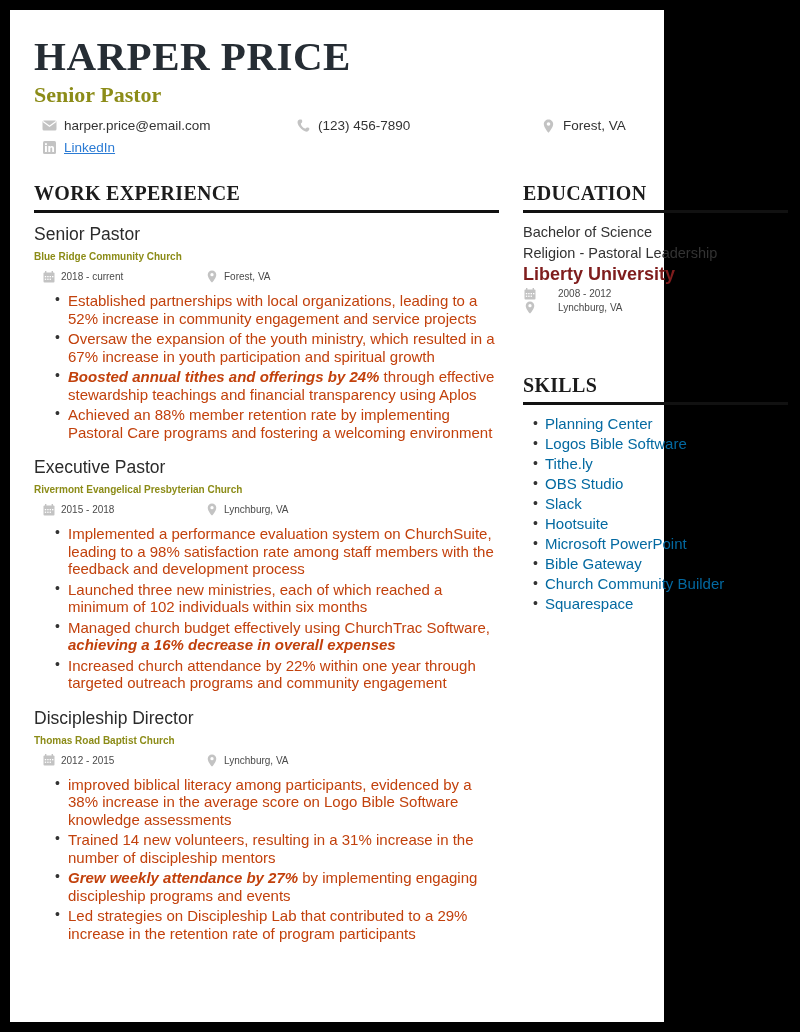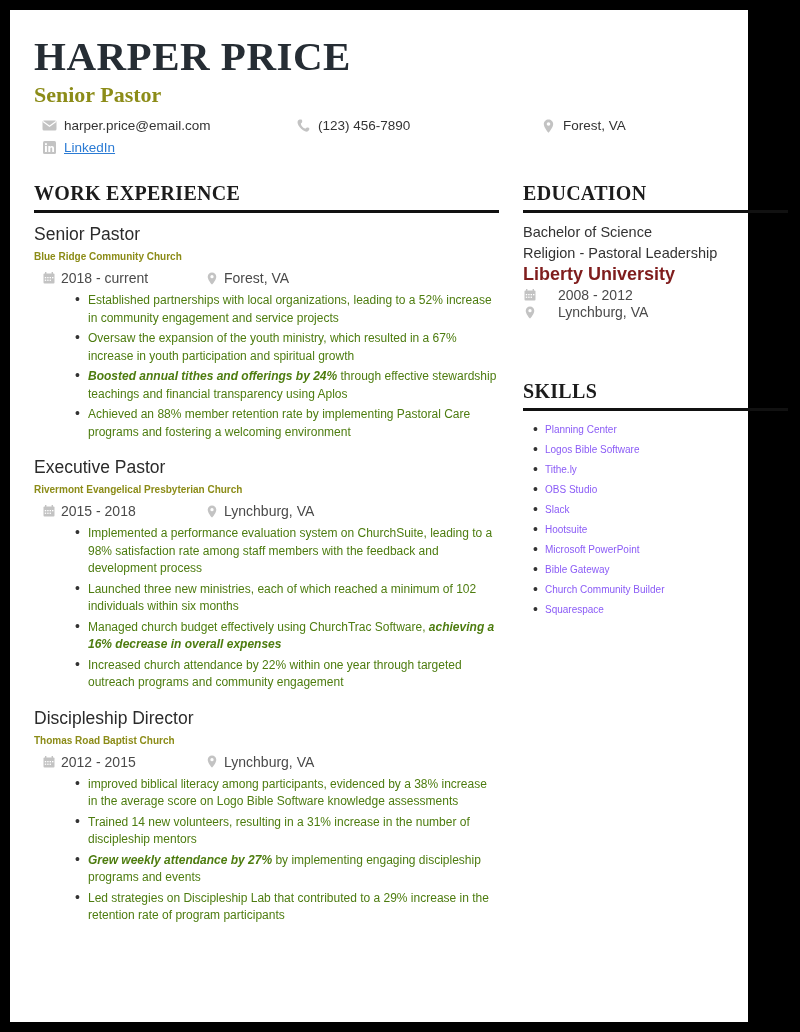--- a/index.html
+++ b/index.html
@@ -10,21 +10,21 @@
   body {
     width: 800px;
     height: 1032px;
     overflow: hidden;
     font-family: "Liberation Sans", sans-serif;
   }
   .page {
     position: absolute;
     left: 10px;
     top: 10px;
-    width: 738px;
+    width: 654px;
     height: 1012px;
     background: #ffffff;
     box-sizing: border-box;
     padding: 22px 36px 0 24px;
   }
 
   
   .header { margin-bottom: 6px; }
   .name {
     font-family: "Liberation Serif", serif;
@@ -115,21 +115,21 @@
     margin: 0 0 3px 0;
   }
   .meta-row {
     position: relative;
     height: 19px;
     margin-bottom: 3px;
   }
   .meta-item {
     display: flex;
     align-items: center;
-    font-size: 14px;
+    font-size: 10px;
     color: #4a4a4a;
     white-space: nowrap;
   }
   .meta-row .meta-item { position: absolute; top: 0; }
   .meta-date { left: 8px; }
   .meta-loc  { left: 171px; }
   .meta-item .ico {
     display: inline-flex;
     align-items: center;
     justify-content: center;
@@ -140,25 +140,24 @@
   }
   .meta-stack .meta-item { margin-bottom: 1px; gap: 16px; }
 
   ul.bullets {
     margin: 0;
     padding: 0 0 0 34px;
     list-style: none;
   }
   ul.bullets li {
     position: relative;
-    font-size: 12px;
+    font-size: 15px;
     line-height: 17.5px;
-    color: #4d7c0f;
+    color: #c2410c;
     margin-bottom: 3px;
-    margin-left: 20px;
   }
   ul.bullets li::before {
     content: "•";
     position: absolute;
     left: -13px;
     top: -1px;
     font-size: 14px;
     color: #333333;
   }
   ul.bullets li em {
@@ -180,23 +179,23 @@
     margin-bottom: 2px;
   }
   .skills-gap { height: 42px; }
   ul.skills {
     margin: 0;
     padding: 0 0 0 22px;
     list-style: none;
   }
   ul.skills li {
     position: relative;
-    font-size: 10px;
+    font-size: 15px;
     line-height: 20px;
-    color: #8b5cf6;
+    color: #0369a1;
   }
   ul.skills li::before {
     content: "•";
     position: absolute;
     left: -12px;
     top: -1px;
     font-size: 14px;
     color: #333333;
   }
 </style>

